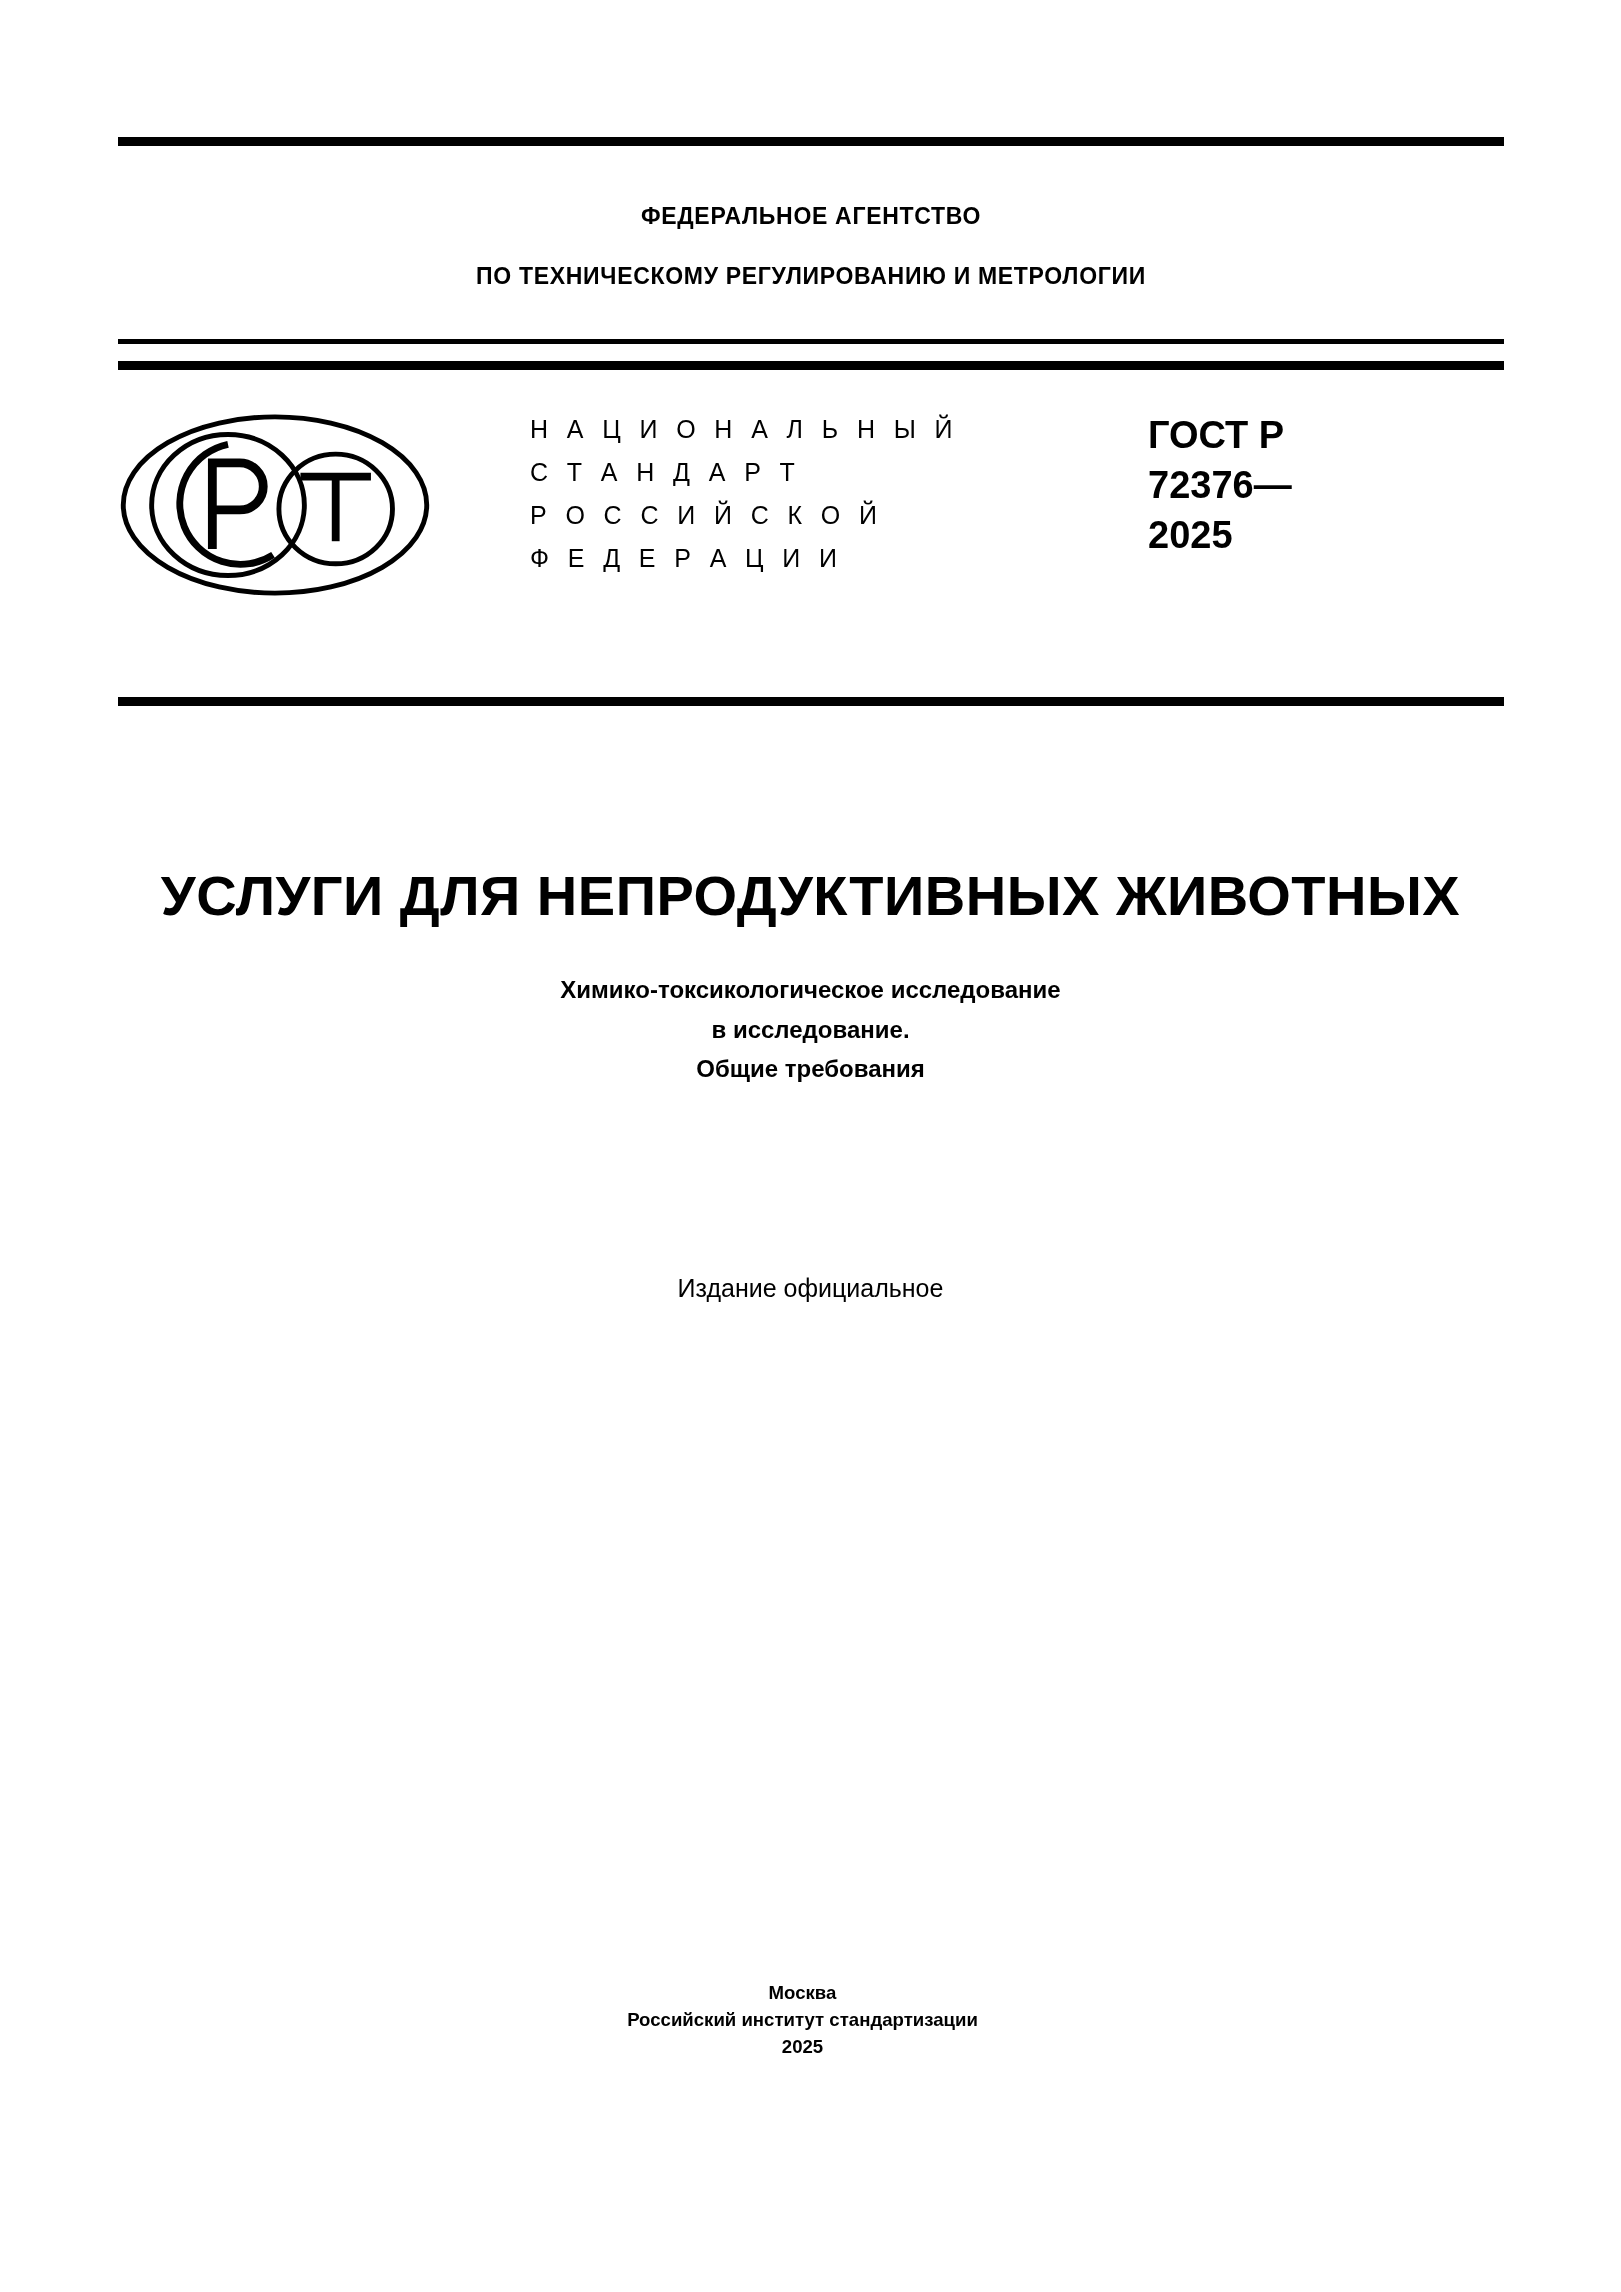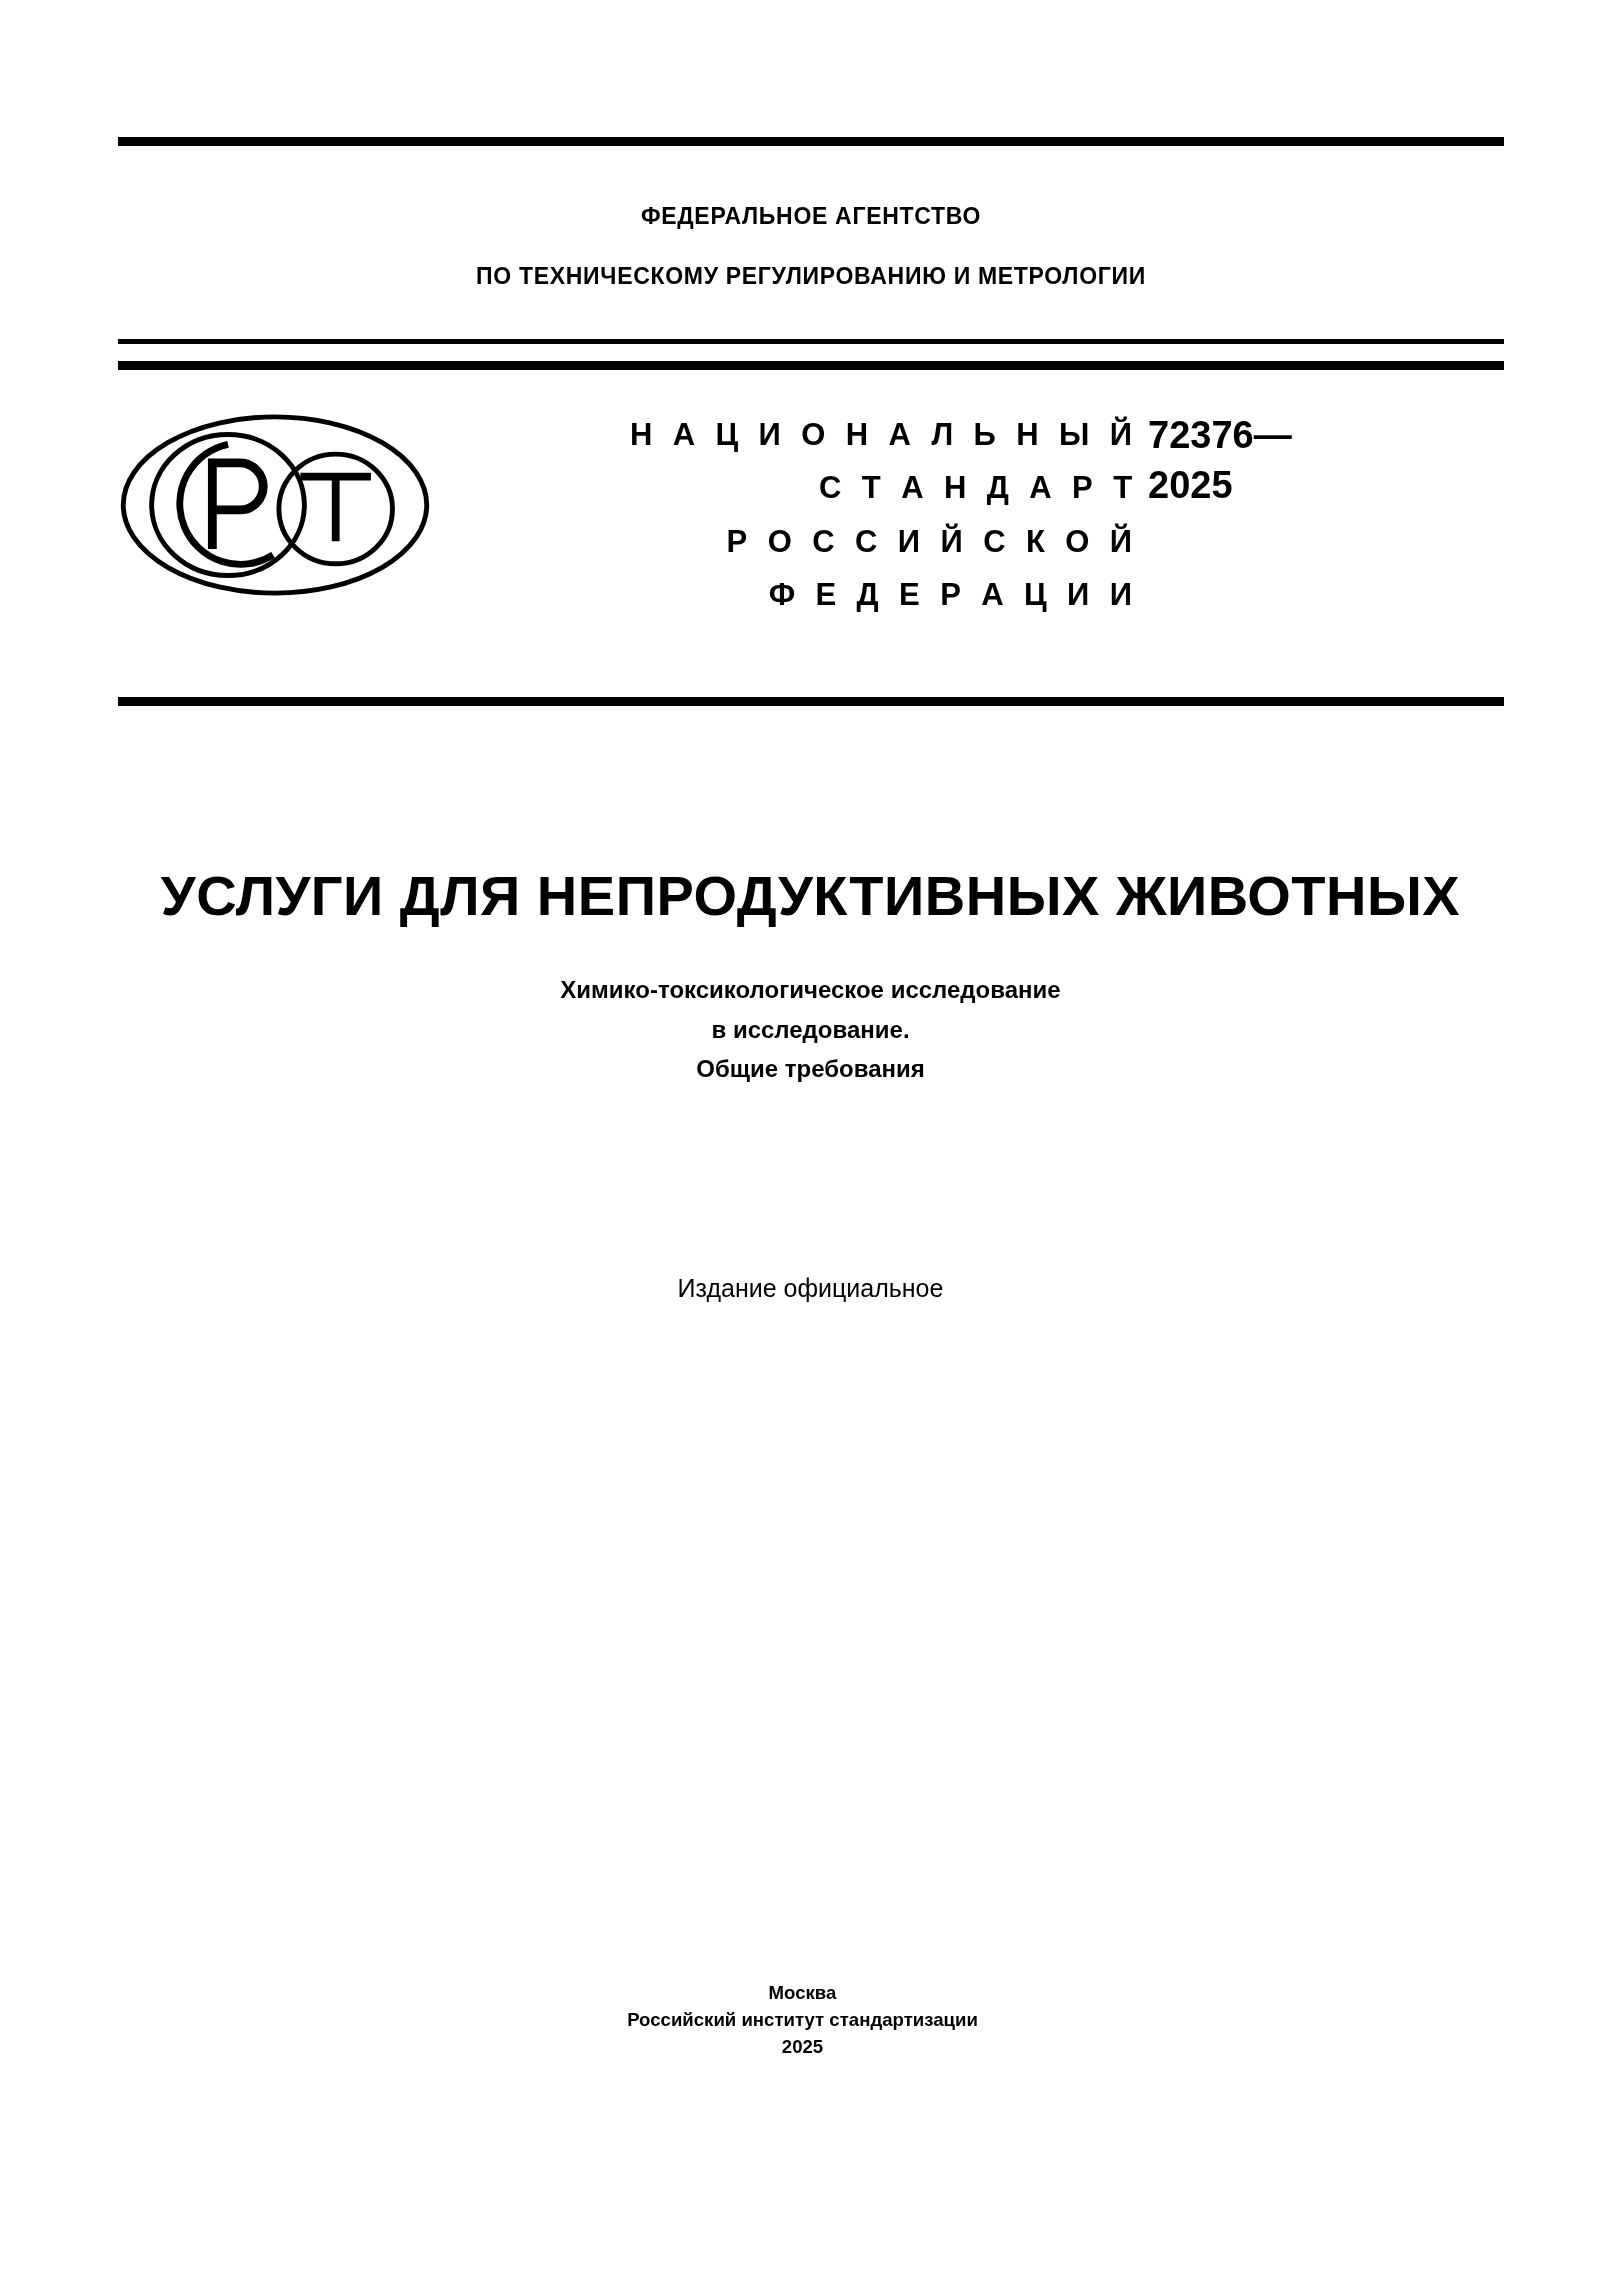--- a/index.html
+++ b/index.html
@@ -64,23 +64,23 @@
     left: 0px;
     top: 51px;
     width: 314px;
     height: 186px;
   }
   .std-title {
     position: absolute;
     left: 412px;
     top: 47px;
     width: 608px;
-    text-align: right;
-    font-weight: bold;
-    font-size: 31px;
+    text-align: left;
+    font-weight: normal;
+    font-size: 25px;
     letter-spacing: 5.9px;
     line-height: 1.72;
   }
   .std-code {
     position: absolute;
     right: 33px;
     top: 49px;
     width: 323px;
     text-align: left;
     font-weight: bold;
@@ -182,20 +182,21 @@
       </div>
 
       <div class="std-title">
         <div>Н А Ц И О Н А Л Ь Н Ы Й</div>
         <div>С Т А Н Д А Р Т</div>
         <div>Р О С С И Й С К О Й</div>
         <div>Ф Е Д Е Р А Ц И И</div>
       </div>
 
       <div class="std-code">
+        <div>ГОСТ Р</div>
         <div>72376—</div>
         <div>2025</div>
       </div>
 
       <div class="band-rule-bottom"></div>
     </div>
   </div>
 
   <div class="doc-main-title">УСЛУГИ ДЛЯ НЕПРОДУКТИВНЫХ ЖИВОТНЫХ</div>
 

